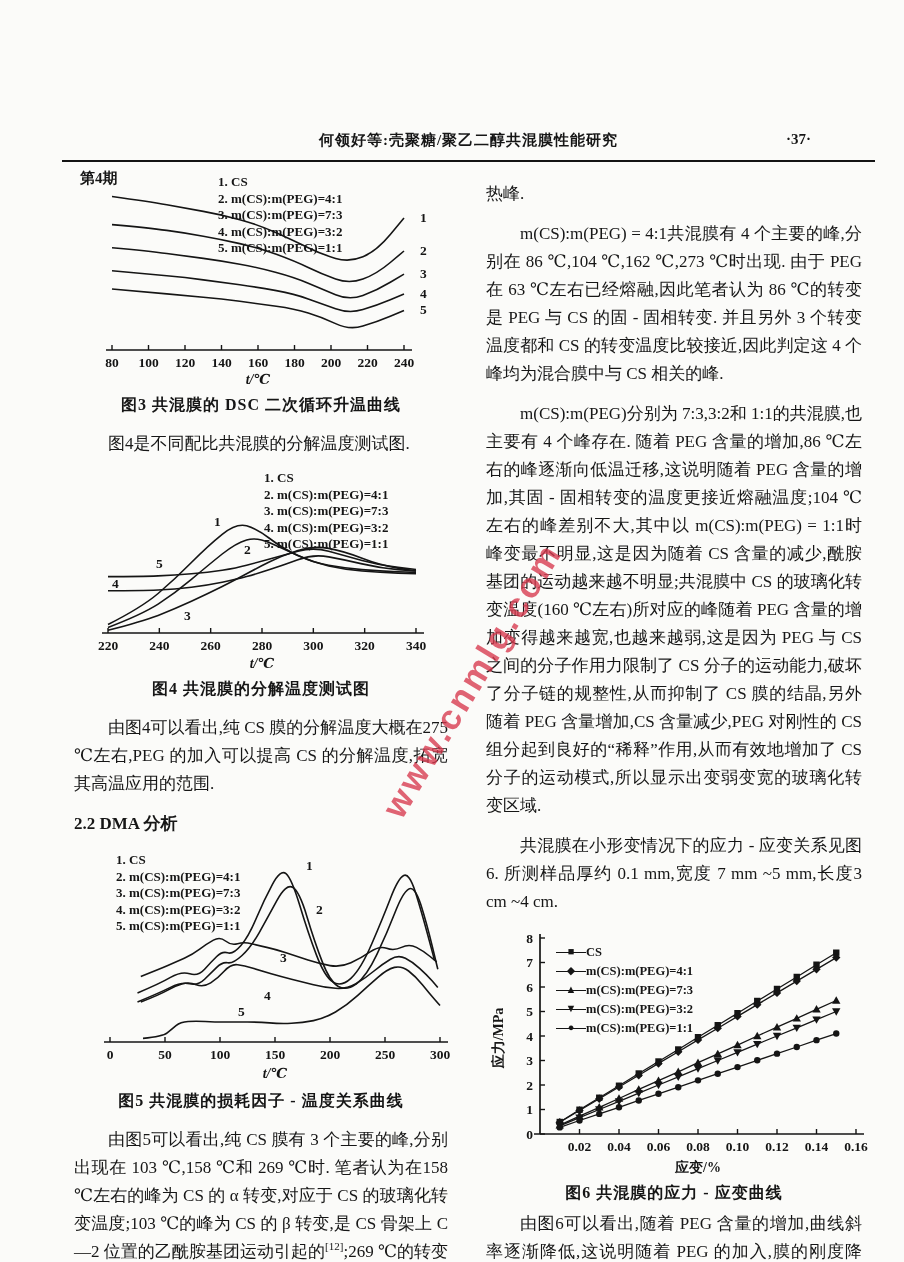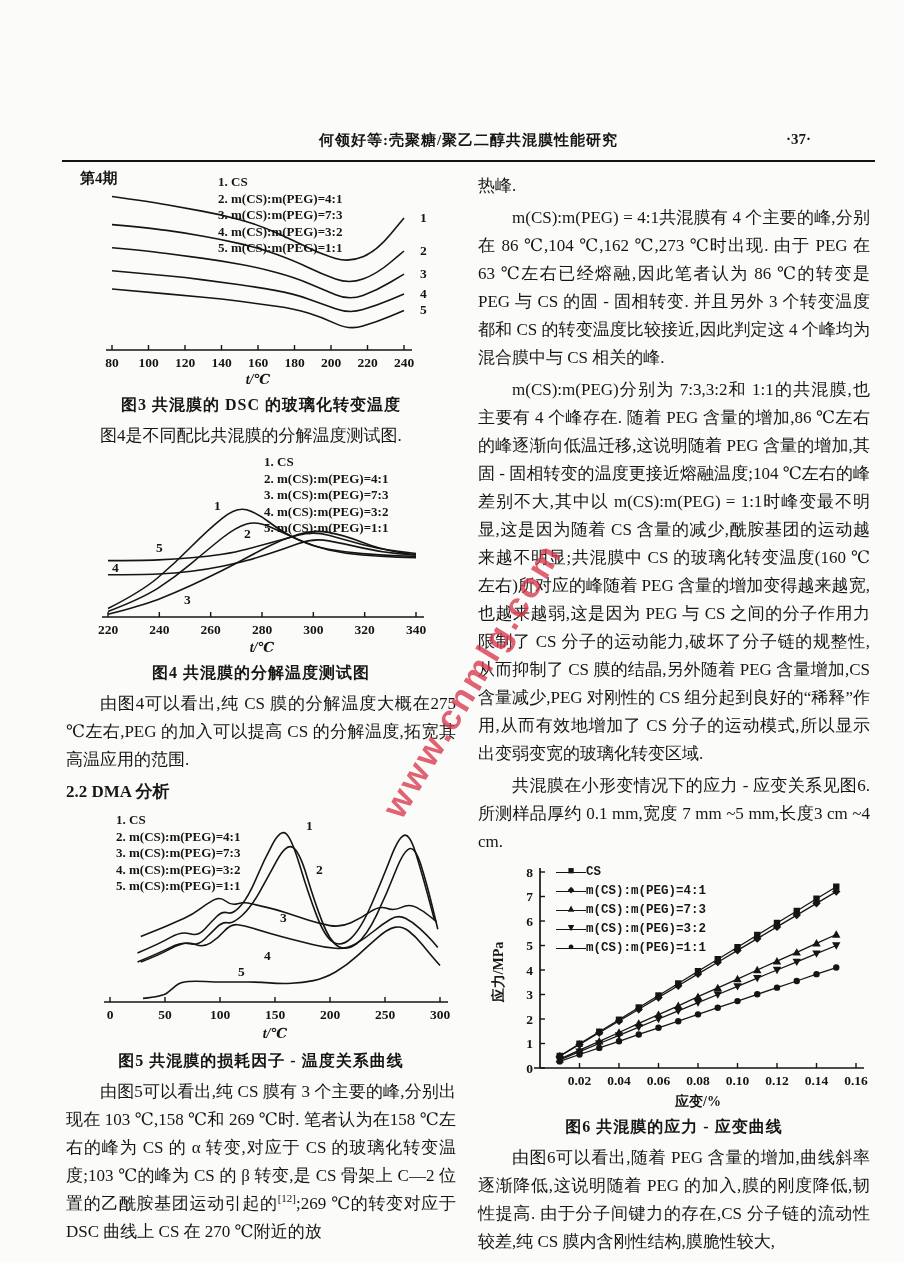--- a/index.html
+++ b/index.html
@@ -6,39 +6,39 @@
   .page{position:relative;width:904px;height:1262px;background:#fbfbf9;overflow:hidden;
         font-family:"Liberation Serif","DejaVu Serif",serif;color:#161616;}
   .hdr{position:absolute;left:62px;top:131px;width:813px;height:24px;font-size:15px;font-weight:600;}
   .hdr .issue{position:absolute;left:18px;top:0;margin-top:38px;}
   .hdr .rtitle{position:absolute;left:0;right:0;text-align:center;top:0;letter-spacing:1px;}
   .hdr .pno{position:absolute;right:64px;top:0;}
   .hrule{position:absolute;left:62px;top:160px;width:813px;border-top:2.5px solid #141414;}
   .col{position:absolute;font-size:17px;line-height:28px;}
   .col-left{left:62px;top:170px;width:398px;}
   .col-right{left:474px;top:168px;width:400px;}
-  p,h3{margin:4px;text-align:justify;}
+  p,h3{margin:12px;text-align:justify;}
   p{text-indent:2em;}
   p.noind{text-indent:0;}
   p.pright{text-align:right;text-indent:0;}
   h3{font-weight:700;font-size:17px;line-height:28px;}
   sup{font-size:11px;line-height:0;}
   figure{margin:0;}
   .figwrap{position:relative;}
   .fig-left{margin-left:6px;}
   svg{display:block;}
   svg text{font-family:"Liberation Serif","DejaVu Serif",serif;fill:#151515;stroke:none;}
   .tick{font-size:13.5px;font-weight:700;}
   .clabel{font-size:13.5px;font-weight:700;}
   .axis-label{font-size:14px;font-style:italic;font-weight:600;}
   .legend{position:absolute;font-size:13px;line-height:16.5px;font-weight:600;white-space:nowrap;}
   .lg3{left:150px;top:4px;}
   .lg4{left:196px;top:0px;}
   .lg5{left:48px;top:2px;}
-  .lg6{left:74px;top:0;font-size:12.5px;line-height:18px;font-family:Liberation Mono, monospace;}
+  .lg6{left:74px;top:14px;font-size:12.5px;line-height:18px;}
   .lg6 .mk{display:inline-block;width:30px;text-align:center;position:relative;font-size:11px;vertical-align:1px;}
   .lg6 .mk::before{content:"";position:absolute;left:0;right:0;top:54%;border-top:1.4px solid #141414;}
   .lg6 .mk span{position:relative;}
   .caption{text-align:center;font-weight:700;font-size:16px;line-height:26px;letter-spacing:1px;}
   .ylab{position:absolute;left:-28px;top:96px;width:90px;text-align:center;transform:rotate(-90deg);
         font-size:14px;font-weight:600;}
   .watermark{position:absolute;left:472px;top:680px;transform:translate(-50%,-50%) rotate(-59deg);
         white-space:nowrap;font-size:35px;font-weight:700;letter-spacing:3px;color:#d8394e;opacity:.78;
         font-family:"Liberation Sans","DejaVu Sans",sans-serif;pointer-events:none;z-index:5;}
 </style>
@@ -93,21 +93,21 @@
             </g>
           </svg>
         <div class="legend lg3">
             <div class="lg-line">1. CS</div>
             <div class="lg-line">2. m(CS):m(PEG)=4:1</div>
             <div class="lg-line">3. m(CS):m(PEG)=7:3</div>
             <div class="lg-line">4. m(CS):m(PEG)=3:2</div>
             <div class="lg-line">5. m(CS):m(PEG)=1:1</div>
           </div>
       </div>
-      <div class="caption">图3  共混膜的 DSC 的玻璃化转变温度</div>
+      <div class="caption">图3  共混膜的 DSC 二次循环升温曲线</div>
     </figure>
 
     <p>图4是不同配比共混膜的分解温度测试图.</p>
 
     <figure>
       <div class="figwrap fig-left">
         <svg width="380" height="206" viewBox="0 0 380 206">
           <text class="axis-label" x="194" y="198" text-anchor="middle">t/℃</text>
         <g stroke="#151515" fill="none" stroke-width="1.4">
               <line x1="34" y1="163" x2="356" y2="163" stroke-width="1.7"></line>

